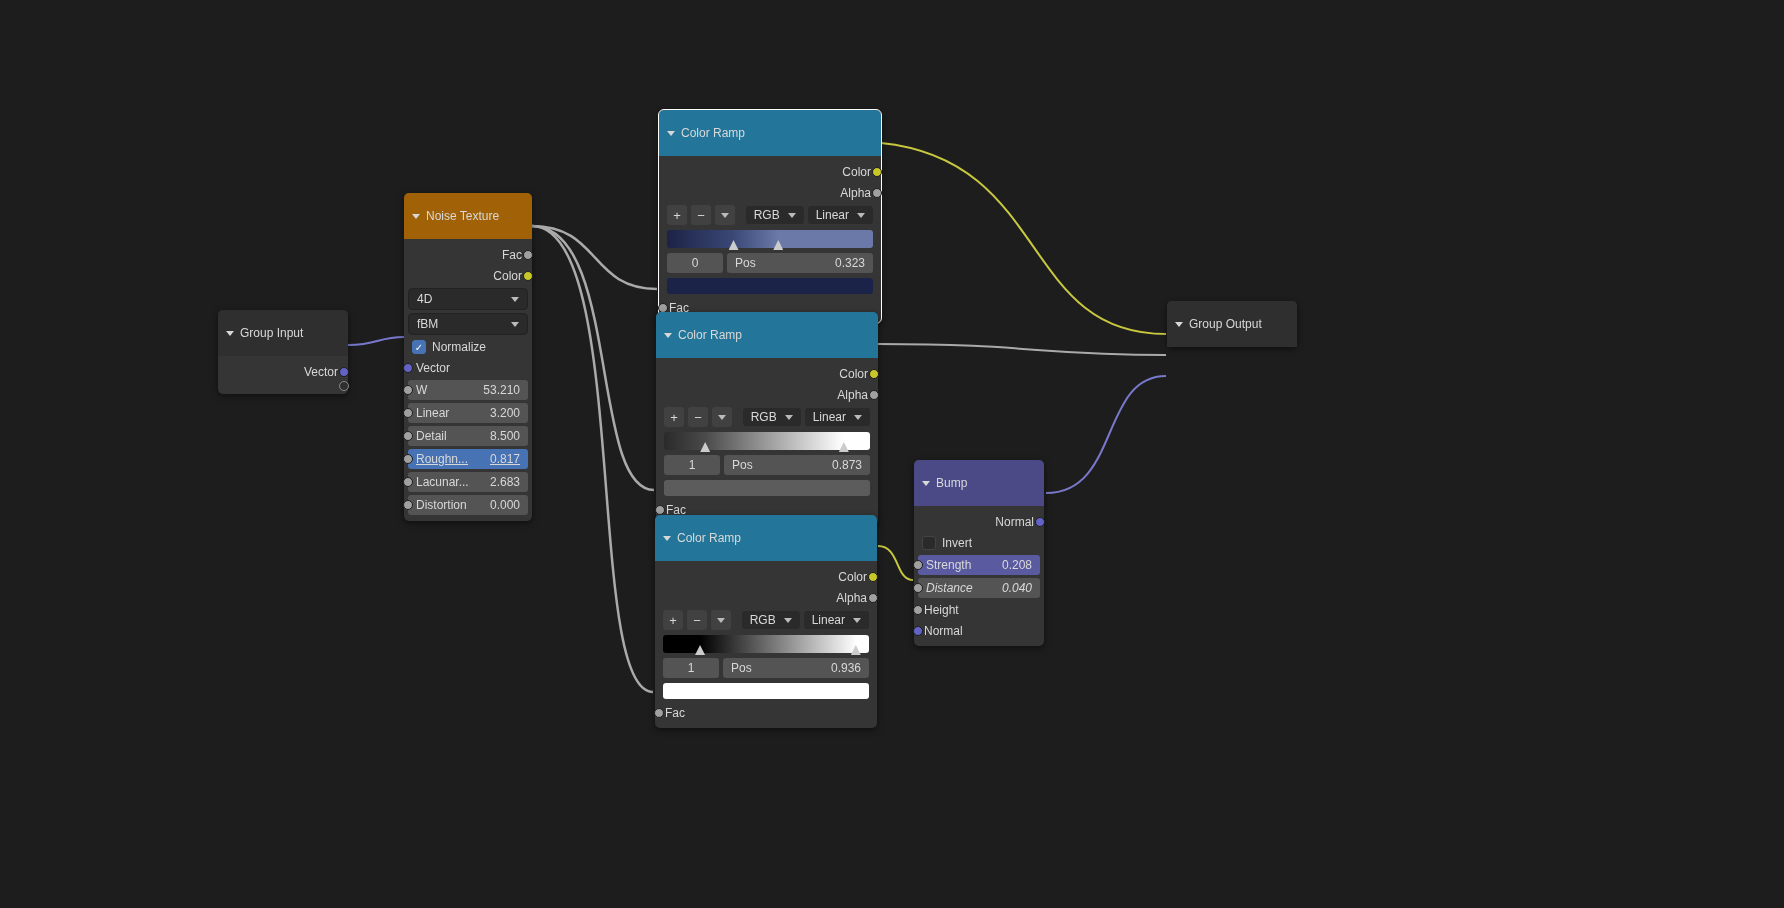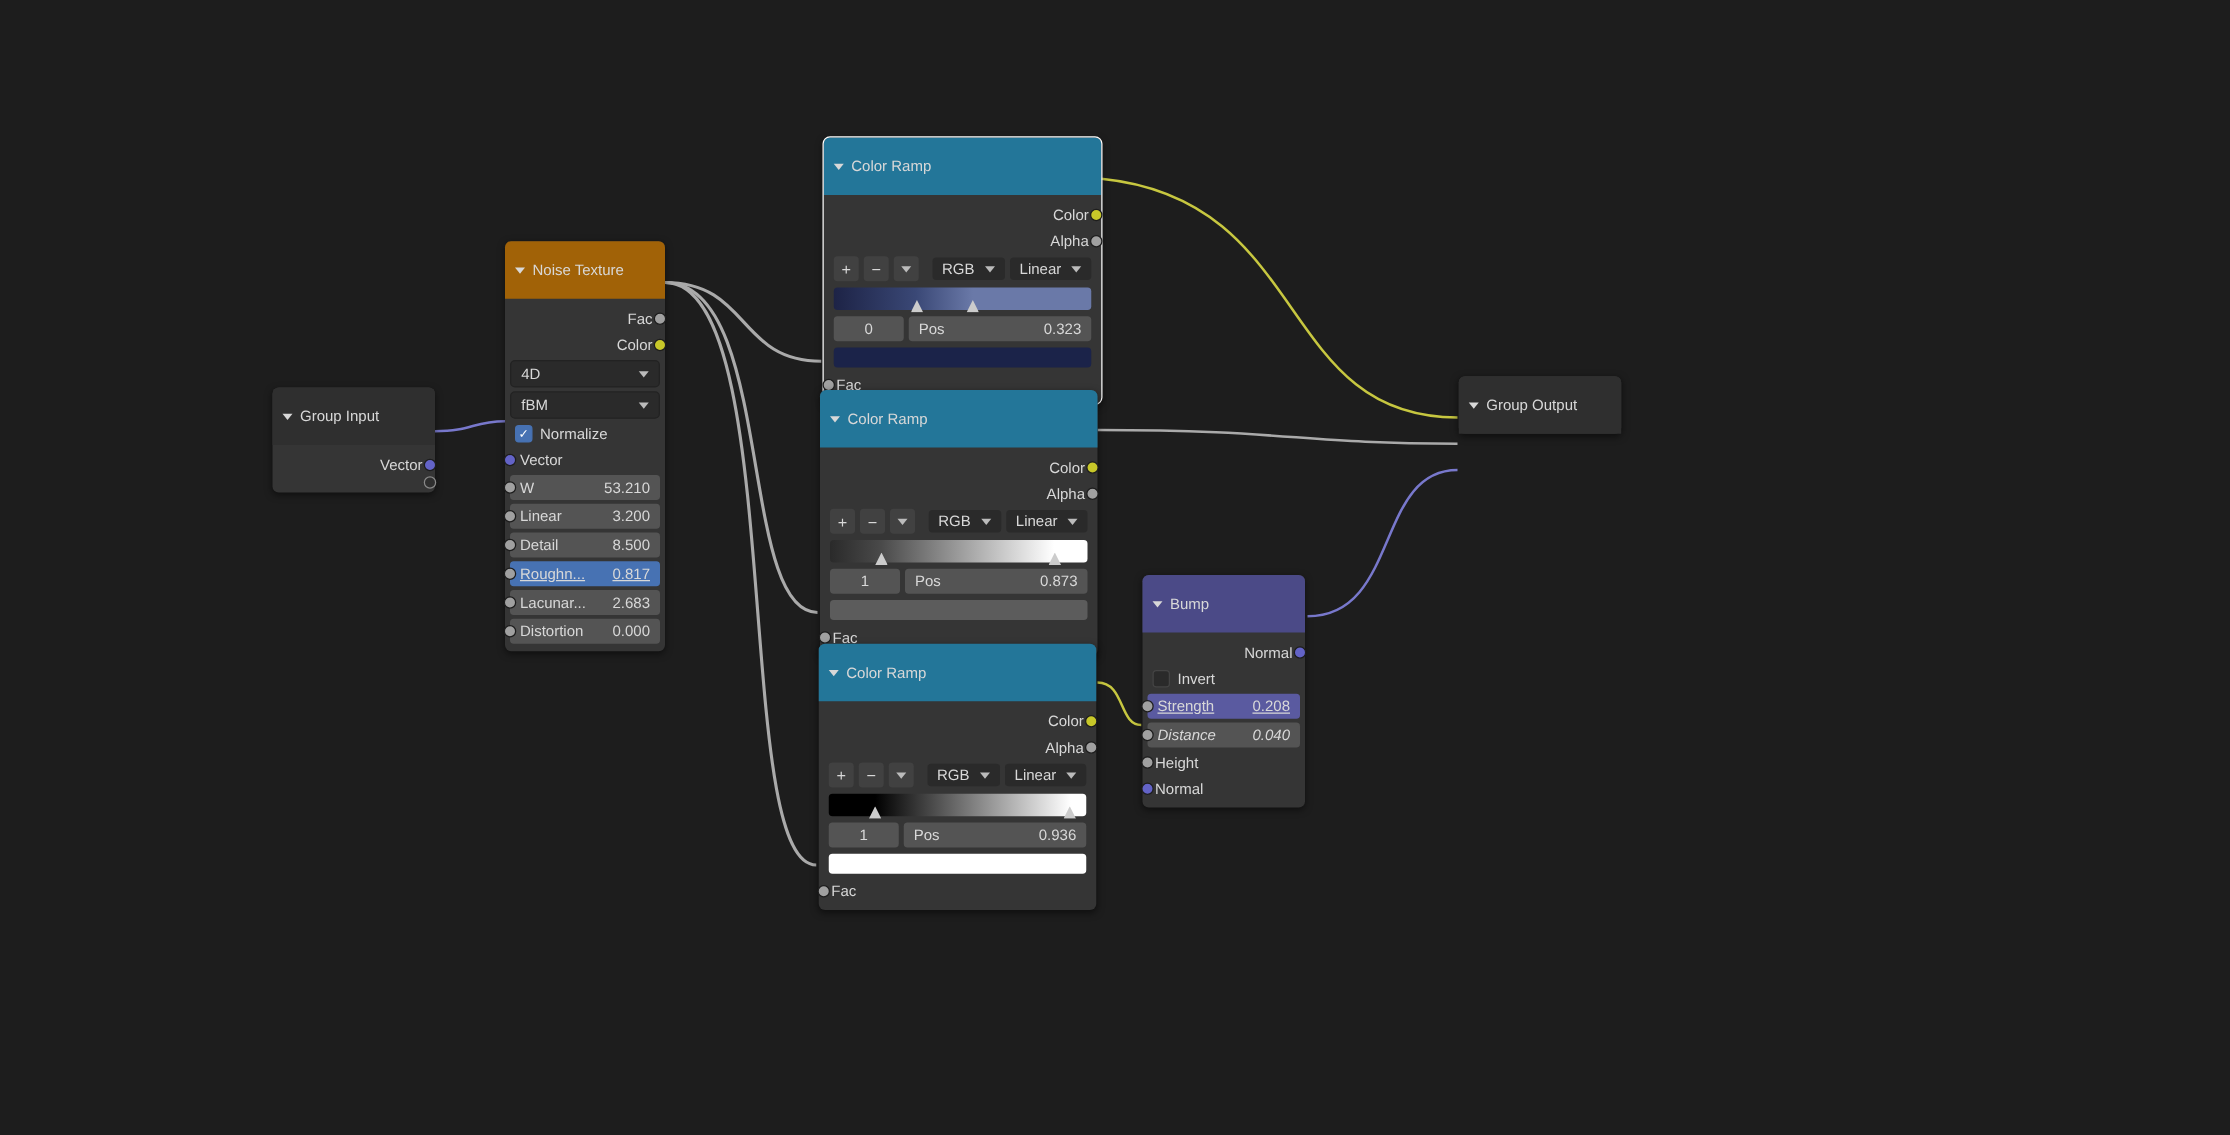--- a/index.html
+++ b/index.html
@@ -65,21 +65,21 @@
   .dropdown-caret { width:0;height:0;border-left:4px solid transparent;border-right:4px solid transparent;border-top:5px solid #bbb; }
   .checkbox-row { display:flex; align-items:center; gap:6px; padding:2px 4px; }
   .checkbox { width:14px;height:14px;border-radius:3px;background:#2a2a2a;border:1px solid #444;display:flex;align-items:center;justify-content:center;font-size:10px;color:#fff; }
   .checkbox.checked { background:#4772b3; border-color:#4772b3; }
   .number-field {
     background:#545454; border-radius:3px; padding:3px 8px;
     display:flex; justify-content:space-between; align-items:center;
     font-size:12px; cursor:ew-resize;
   }
   .number-field.hl { background:#4772b3; }
-  .number-field.hl2 { background:#5a5aa0;text-decoration:underline; }
+  .number-field.hl2 { background:#5a5aa0; }
 
   .ramp-controls { display:flex; gap:4px; align-items:center; padding:0 4px; }
   .ramp-btn { background:#414141; width:20px; height:20px; border-radius:3px; display:flex;align-items:center;justify-content:center;cursor:pointer;font-size:13px; }
   .ramp-sel { background:#2a2a2a; border-radius:3px; padding:2px 8px;display:flex;align-items:center;gap:8px;cursor:pointer;font-size:12px; }
   .ramp-gradient { height:18px; border-radius:3px; position:relative; margin:2px 4px; }
   .stop-handle {
     position:absolute; bottom:-2px; width:10px;height:10px;
     background:#ccc; transform:translateX(-50%);
     clip-path: polygon(50% 0, 100% 100%, 0 100%);
   }

